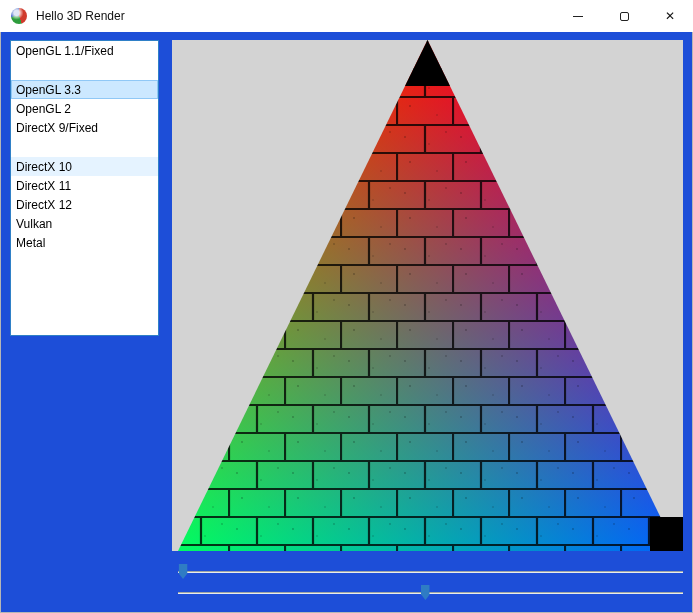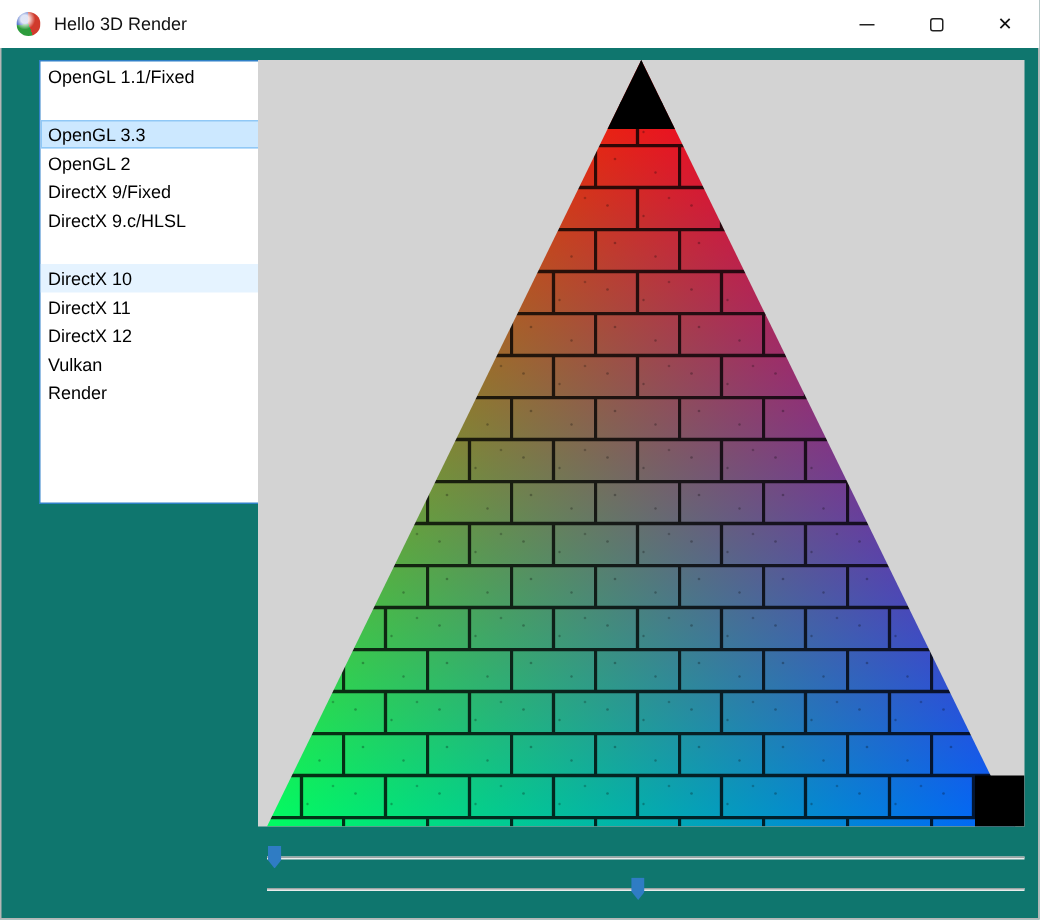--- a/index.html
+++ b/index.html
@@ -1,38 +1,38 @@
 <!DOCTYPE html>
 <html><head>
 <meta charset="utf-8">
 <style>
   * { margin:0; padding:0; box-sizing:border-box; }
   html,body { width:693px; height:613px; }
   body { font-family:"Liberation Sans","DejaVu Sans",sans-serif; background:#f0f0f0; }
-  .window { position:relative; width:693px; height:613px; background:#0f766e; overflow:hidden;
+  .window { position:relative; width:693px; height:613px; background:#1d4ed8; overflow:hidden;
             box-shadow: inset 0 0 0 1px #b6b6b6; }
 
   
   .titlebar { position:absolute; left:0; top:0; width:693px; height:32px; background:#ffffff;
               display:flex; align-items:center; }
   .app-icon { width:16px; height:16px; margin-left:11px; border-radius:50%;
               background:
                 radial-gradient(circle at 35% 30%, rgba(255,255,255,.85) 0 18%, rgba(255,255,255,0) 45%),
                 conic-gradient(from 40deg, #d03a2c 0 120deg, #2d9c3c 120deg 225deg, #2d54c0 225deg 318deg, #d03a2c 318deg 360deg);
               flex:0 0 auto; }
   .title-text { margin-left:9px; font-size:12px; color:#111; }
   .win-controls { position:absolute; right:0; top:0; height:32px; display:flex; }
   .win-btn { width:46px; height:32px; display:flex; align-items:center; justify-content:center;
              background:transparent; border:none; cursor:default; }
   .min-glyph { display:block; width:10px; height:0; border-top:1px solid #222; }
   .max-glyph { display:block; width:9px; height:9px; border:1px solid #222; border-radius:2px; }
   .close-glyph { font-size:12px; color:#111; line-height:1; }
 
   
-  .listbox { position:absolute; left:26px; top:40px; width:149px; height:296px;
+  .listbox { position:absolute; left:10px; top:40px; width:149px; height:296px;
              background:#ffffff; border:1px solid #2f80c7; overflow:hidden; }
   .list-item { height:19px; line-height:19px; font-size:12px; color:#000; padding-left:4px;
                white-space:nowrap; border:1px solid transparent; }
   .list-item.selected { background:#cce8ff; border-color:#90c8f6;margin-top:20px; }
   .list-item.highlighted { background:#e5f3ff;margin-top:20px; }
 
   
   .viewport { position:absolute; left:172px; top:40px; width:511px; height:511px; background:#d3d3d3; }
   .viewport svg { display:block; }
 
@@ -65,26 +65,25 @@
         <span class="close-glyph">✕</span>
       </button>
     </div>
   </div>
 
   <div class="listbox">
     <div class="list-item">OpenGL 1.1/Fixed</div>
     <div class="list-item selected">OpenGL 3.3</div>
     <div class="list-item">OpenGL 2</div>
     <div class="list-item">DirectX 9/Fixed</div>
-    <div class="list-item">DirectX 9.c/HLSL</div>
     <div class="list-item highlighted">DirectX 10</div>
     <div class="list-item">DirectX 11</div>
     <div class="list-item">DirectX 12</div>
     <div class="list-item">Vulkan</div>
-    <div class="list-item">Render</div>
+    <div class="list-item">Metal</div>
   </div>
 
   <div class="viewport">
     <svg width="511" height="511" viewBox="0 0 511 511">
       <defs>
         <linearGradient id="gradRed" x1="0" y1="0" x2="0" y2="1">
           <stop offset="0" stop-color="#ff0000"></stop>
             <stop offset="1" stop-color="#000000"></stop>
         </linearGradient>
         <linearGradient id="gradGreen" x1="0" y1="1" x2="0.78" y2="0.2">

